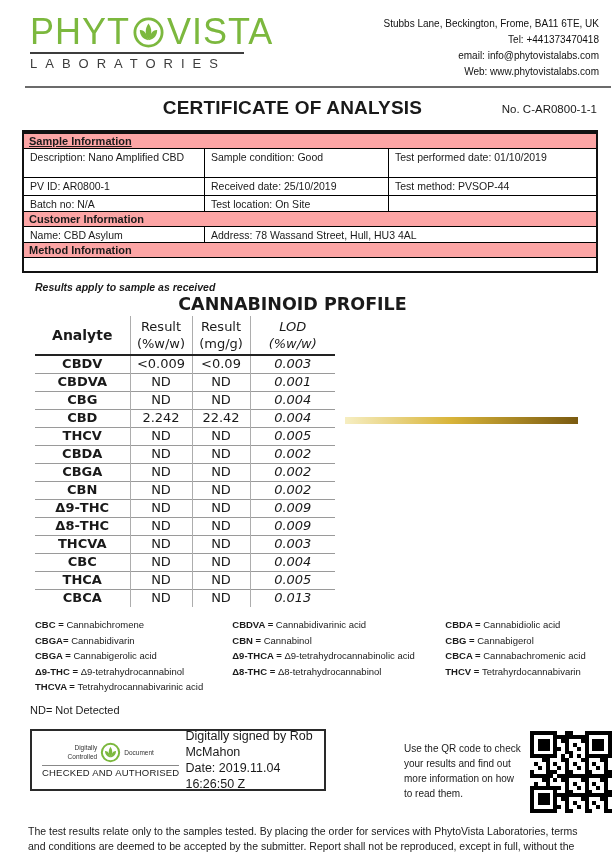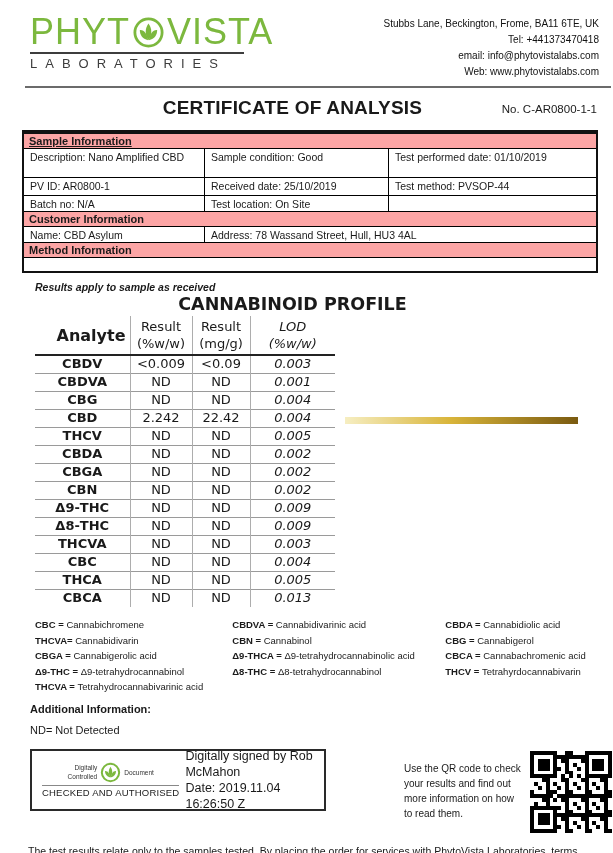--- a/index.html
+++ b/index.html
@@ -33,21 +33,21 @@
   .cell + .cell { border-left:1px solid #000; }
   .h28 { min-height:28px; } .h17 { min-height:17px; } .h14 { min-height:14px; }
   .empty-row { height:13px; }
   
   .results-note { margin:8px 0 0 35px; font-size:10.5px; font-weight:bold; font-style:italic; }
   .profile-title { text-align:center; transform:translateX(-14px); font-size:17.5px; font-weight:bold; font-family:"DejaVu Sans", sans-serif; margin-top:1px; }
   .ctable-wrap { position:relative; margin:2px 0 0 35px; }
   table.ctable { border-collapse:collapse; font-family:"DejaVu Sans", sans-serif; }
   .ctable th { font-weight:400; font-size:13px; line-height:17px; padding:2px 4px; vertical-align:middle; border-bottom:2px solid #222; }
   .ctable th + th, .ctable td + td { border-left:1px solid #adadad; }
-  .ctable th.hd-analyte { font-weight:bold; font-size:16px; width:95px;text-align:right; }
+  .ctable th.hd-analyte { font-weight:bold; font-size:14px; width:95px; }
   .ctable th.hd-lod, .ctable td.col-lod { font-style:italic; }
   .ctable td { text-align:center; font-size:13px; height:18px; line-height:16px; padding:0 3px; border-top:1px solid #9a9a9a; }
   .ctable tbody tr:first-child td { border-top:none; }
   .ctable td.col-analyte { font-weight:bold; width:95px; }
   .ctable td.col-ww { width:62px; } .ctable td.col-mg { width:58px; } .ctable td.col-lod { width:85px; }
   .ctable th, .ctable td { text-align:center; }
   .gold-bar { position:absolute; left:310px; top:101px; width:233px; height:7px; }
   
   .legend { display:flex; margin:10px 0 0 35px; }
   .legend-col { line-height:15.5px; font-size:9.5px; }
@@ -228,40 +228,39 @@
             <td class="col-lod">0.013</td>
           </tr>
         </tbody>
     </table>
     <div class="gold-bar" style="background: linear-gradient(to right, rgb(246, 238, 194) 0%, rgb(217, 181, 58) 45%, rgb(122, 90, 16) 100%);"></div>
   </div>
 
   <div class="legend">
       <div class="legend-col">
         <div class="legend-item"><b>CBC = </b><span>Cannabichromene</span></div>
-        <div class="legend-item"><b>THCVA= </b><span>Cannabidivarin</span></div>
+        <div class="legend-item"><b>CBGA= </b><span>Cannabidivarin</span></div>
         <div class="legend-item"><b>CBGA = </b><span>Cannabigerolic acid</span></div>
         <div class="legend-item"><b>Δ9-THC = </b><span>Δ9-tetrahydrocannabinol</span></div>
         <div class="legend-item"><b>THCVA = </b><span>Tetrahydrocannabivarinic acid</span></div>
       </div>
       <div class="legend-col">
         <div class="legend-item"><b>CBDVA = </b><span>Cannabidivarinic acid</span></div>
         <div class="legend-item"><b>CBN = </b><span>Cannabinol</span></div>
         <div class="legend-item"><b>Δ9-THCA = </b><span>Δ9-tetrahydrocannabinolic acid</span></div>
         <div class="legend-item"><b>Δ8-THC = </b><span>Δ8-tetrahydrocannabinol</span></div>
       </div>
       <div class="legend-col">
         <div class="legend-item"><b>CBDA = </b><span>Cannabidiolic acid</span></div>
         <div class="legend-item"><b>CBG = </b><span>Cannabigerol</span></div>
         <div class="legend-item"><b>CBCA = </b><span>Cannabachromenic acid</span></div>
         <div class="legend-item"><b>THCV = </b><span>Tetrahyrdocannabivarin</span></div>
       </div>
     </div>
 
-  <div class="additional-title">Additional Information:</div>
   <div class="nd-note">ND= Not Detected</div>
 
   <div class="sig-row">
     <div class="sig-box">
       <div class="stamp">
         <div class="stamp-top">
           <div class="stamp-words">
             <div>Digitally</div>
             <div>Controlled</div>
           </div>

